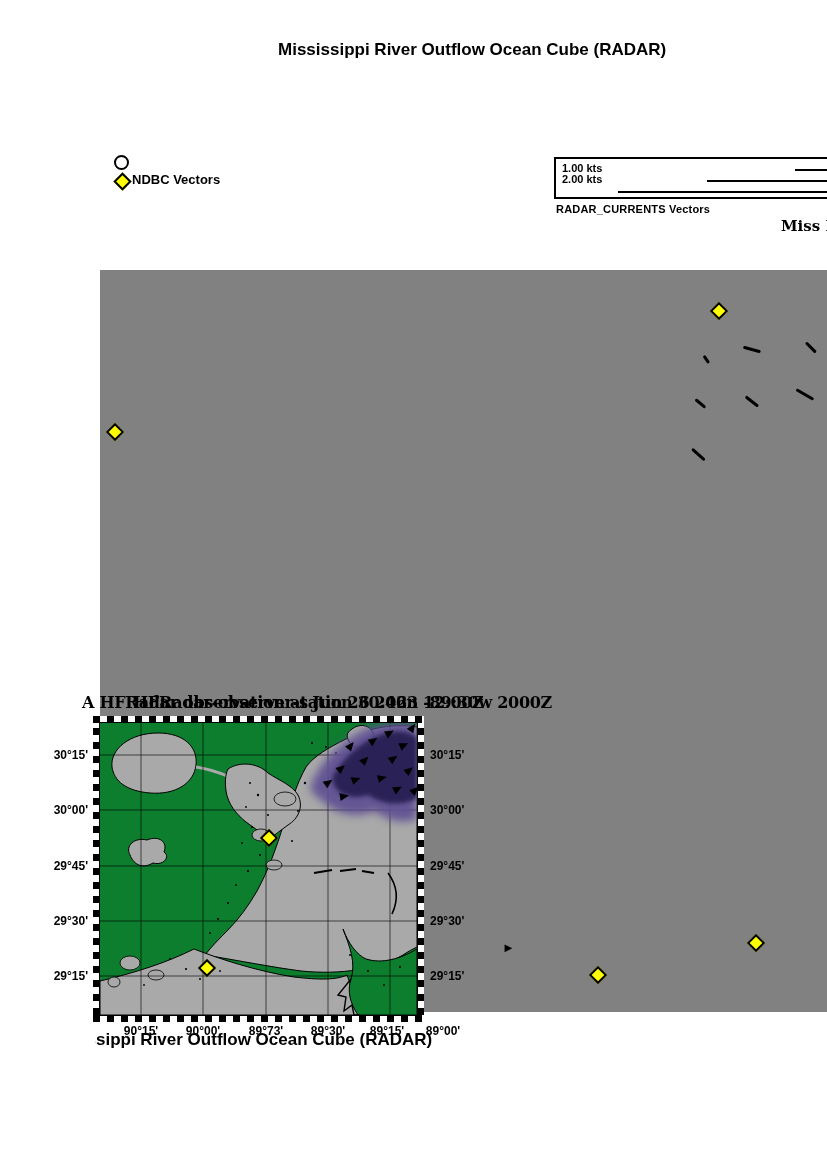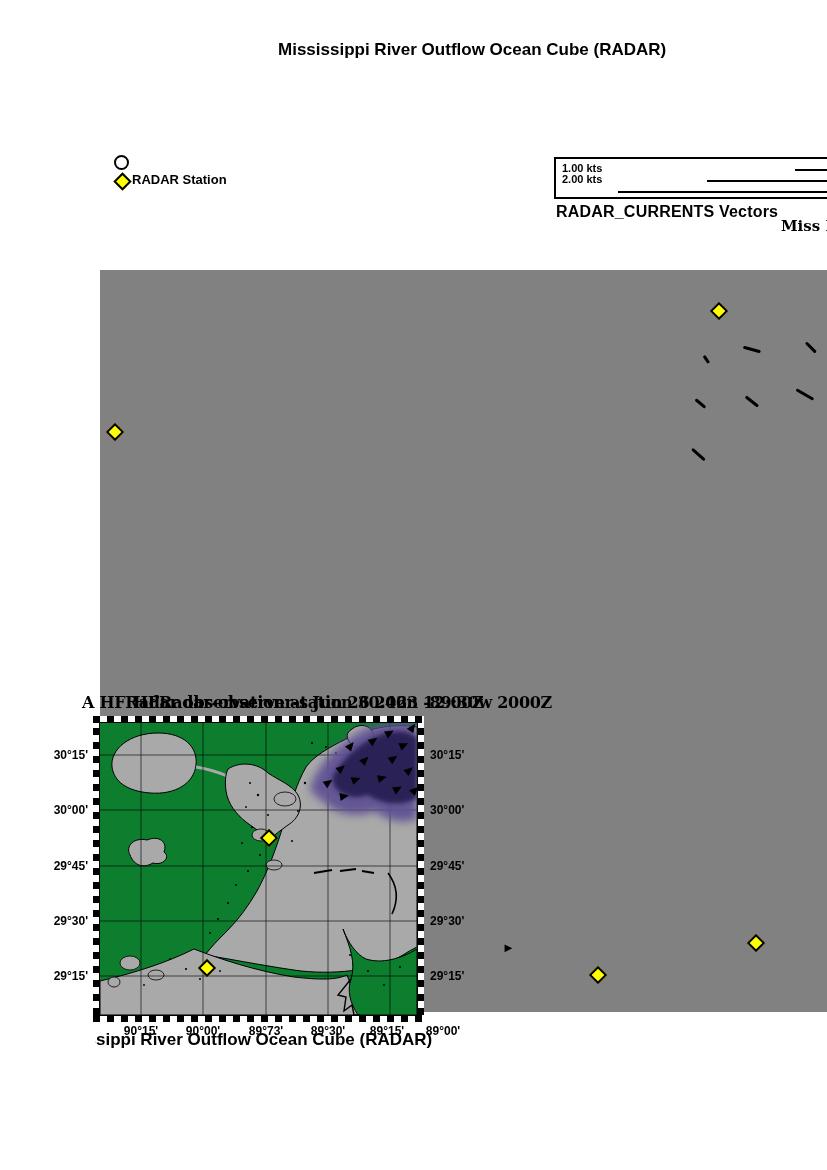--- a/index.html
+++ b/index.html
@@ -17,21 +17,21 @@
   #ndbc-diamond{left:116px;top:175px;width:9px;height:9px;background:#ffff00;border:2.6px solid #000;transform:rotate(45deg);}
   #ndbc-label{left:132px;top:172px;font-size:13px;font-weight:bold;}
   
   #kts-box{left:554px;top:157px;width:290px;height:38px;background:#fff;border:2px solid #000;}
   .kts-label{position:absolute;left:6px;font-size:11px;font-weight:bold;line-height:11px;}
   #kts-1{top:4px;text-align:right;} #kts-2{top:15px;}
   .kts-line{position:absolute;height:2px;background:#000;}
   #kts-line-1{left:795px;top:169px;width:40px;}
   #kts-line-2{left:707px;top:180px;width:128px;}
   #kts-line-3{left:618px;top:191px;width:217px;}
-  #radar-caption{left:556px;top:203px;font-size:16px;font-weight:bold;letter-spacing:.2px;}
+  #radar-caption{left:556px;top:203px;font-size:11px;font-weight:bold;letter-spacing:.2px;}
   #miss-ri{left:781px;top:217px;font-size:15px;font-weight:bold;font-family:"DejaVu Serif",serif;white-space:nowrap;}
   
   #gray-map{left:100px;top:270px;width:727px;height:742px;background:#818181;}
   .lat-right{position:absolute;left:330px;font-size:12px;font-weight:bold;} 
   .st-diamond{position:absolute;width:9px;height:9px;background:#ffff00;border:2.6px solid #000;
               transform:translate(-50%,-50%) rotate(45deg);}
   .cur-stroke{position:absolute;height:2.6px;background:#000;border-radius:2px;}
   #usm-label{left:112px;top:667px;background:#fff;padding:1px 4px;font-size:13px;font-weight:bold;}
   #scale-kts{left:255px;top:681px;font-size:12px;font-weight:bold;}
   #scale-arrow{left:402px;top:671px;font-size:13px;line-height:13px;}
@@ -50,21 +50,21 @@
   #lon-row-clip{left:95px;top:1024px;width:380px;height:11px;overflow:hidden;}
   .lon-label{position:absolute;top:0;font-size:12px;font-weight:bold;transform:translateX(-50%);white-space:nowrap;}
 </style>
 </head>
 <body>
 
 <div class="abs" id="top-title">Mississippi River Outflow Ocean Cube (RADAR)</div>
 
 <div class="abs" id="ndbc-circle"></div>
 <div class="abs" id="ndbc-diamond"></div>
-<div class="abs" id="ndbc-label">RADAR Station</div>
+<div class="abs" id="ndbc-label">NDBC Vectors</div>
 
 <div class="abs" id="kts-box">
   <div class="kts-label" id="kts-1">1.00 kts</div>
   <div class="kts-label" id="kts-2">2.00 kts</div>
 </div>
 <div class="abs kts-line" id="kts-line-1"></div>
 <div class="abs kts-line" id="kts-line-2"></div>
 <div class="abs kts-line" id="kts-line-3"></div>
 <div class="abs" id="radar-caption">RADAR_CURRENTS Vectors</div>
 <div class="abs" id="miss-ri">Miss Ri</div>

